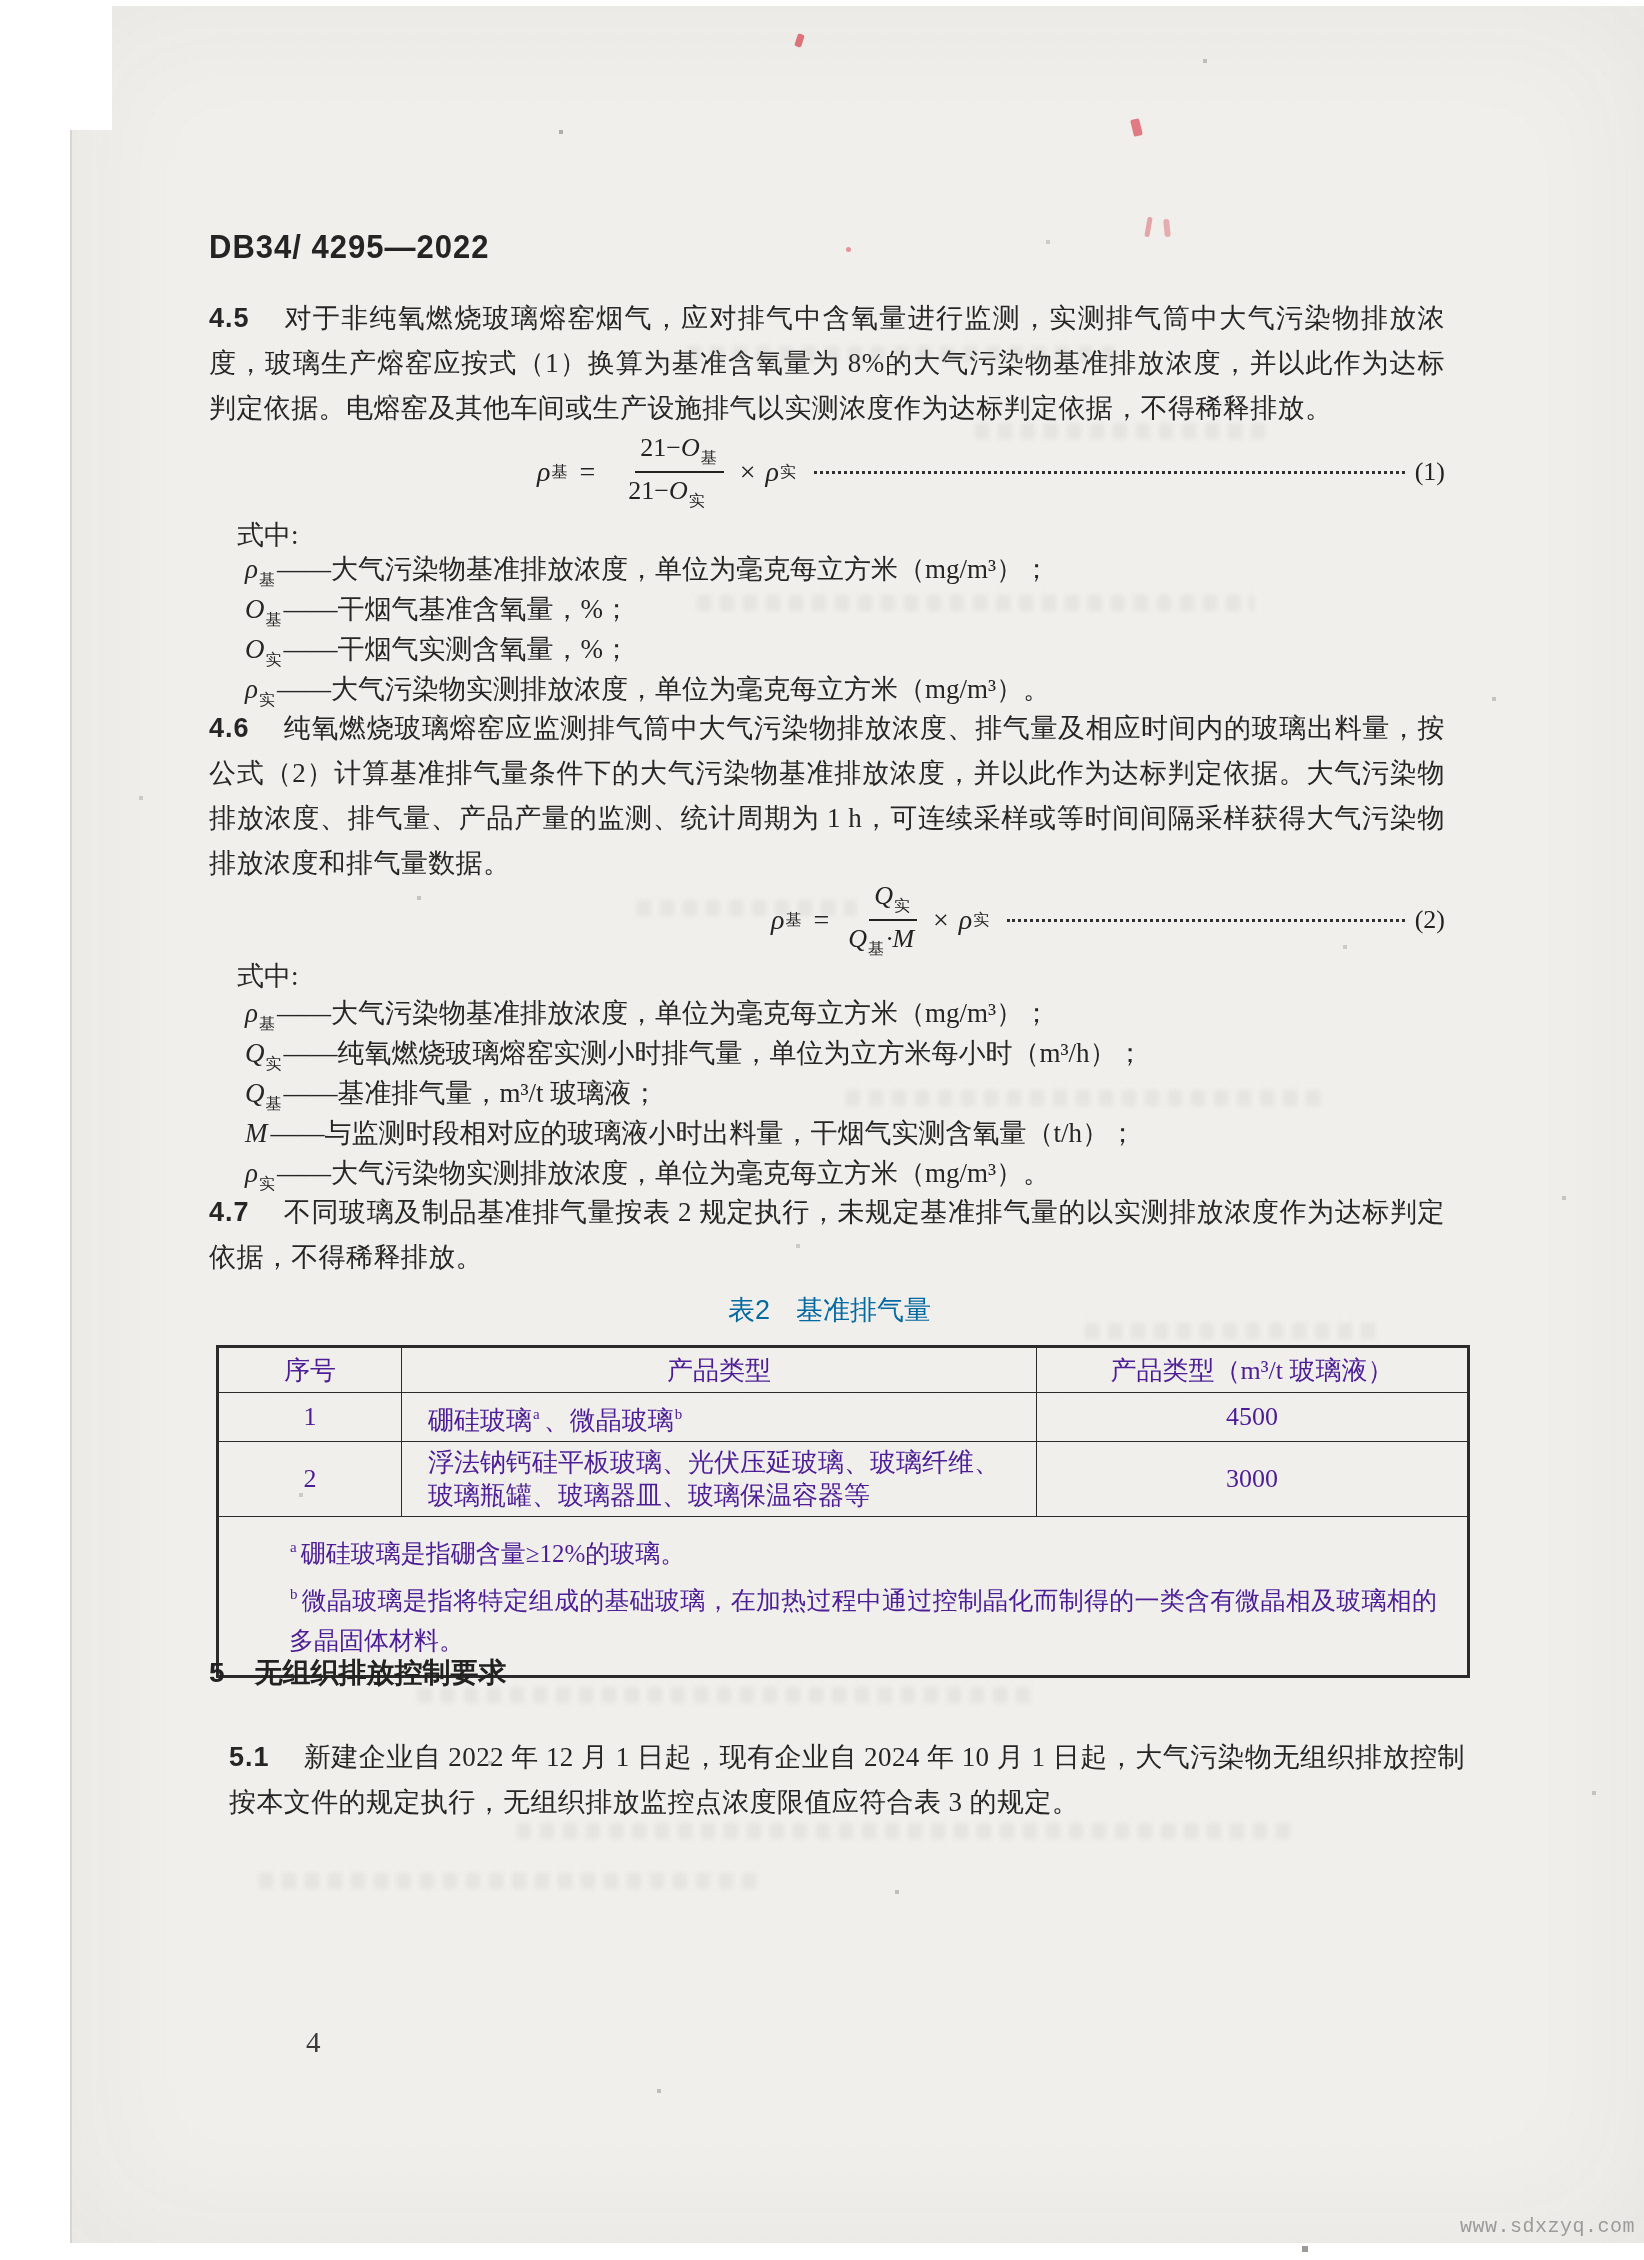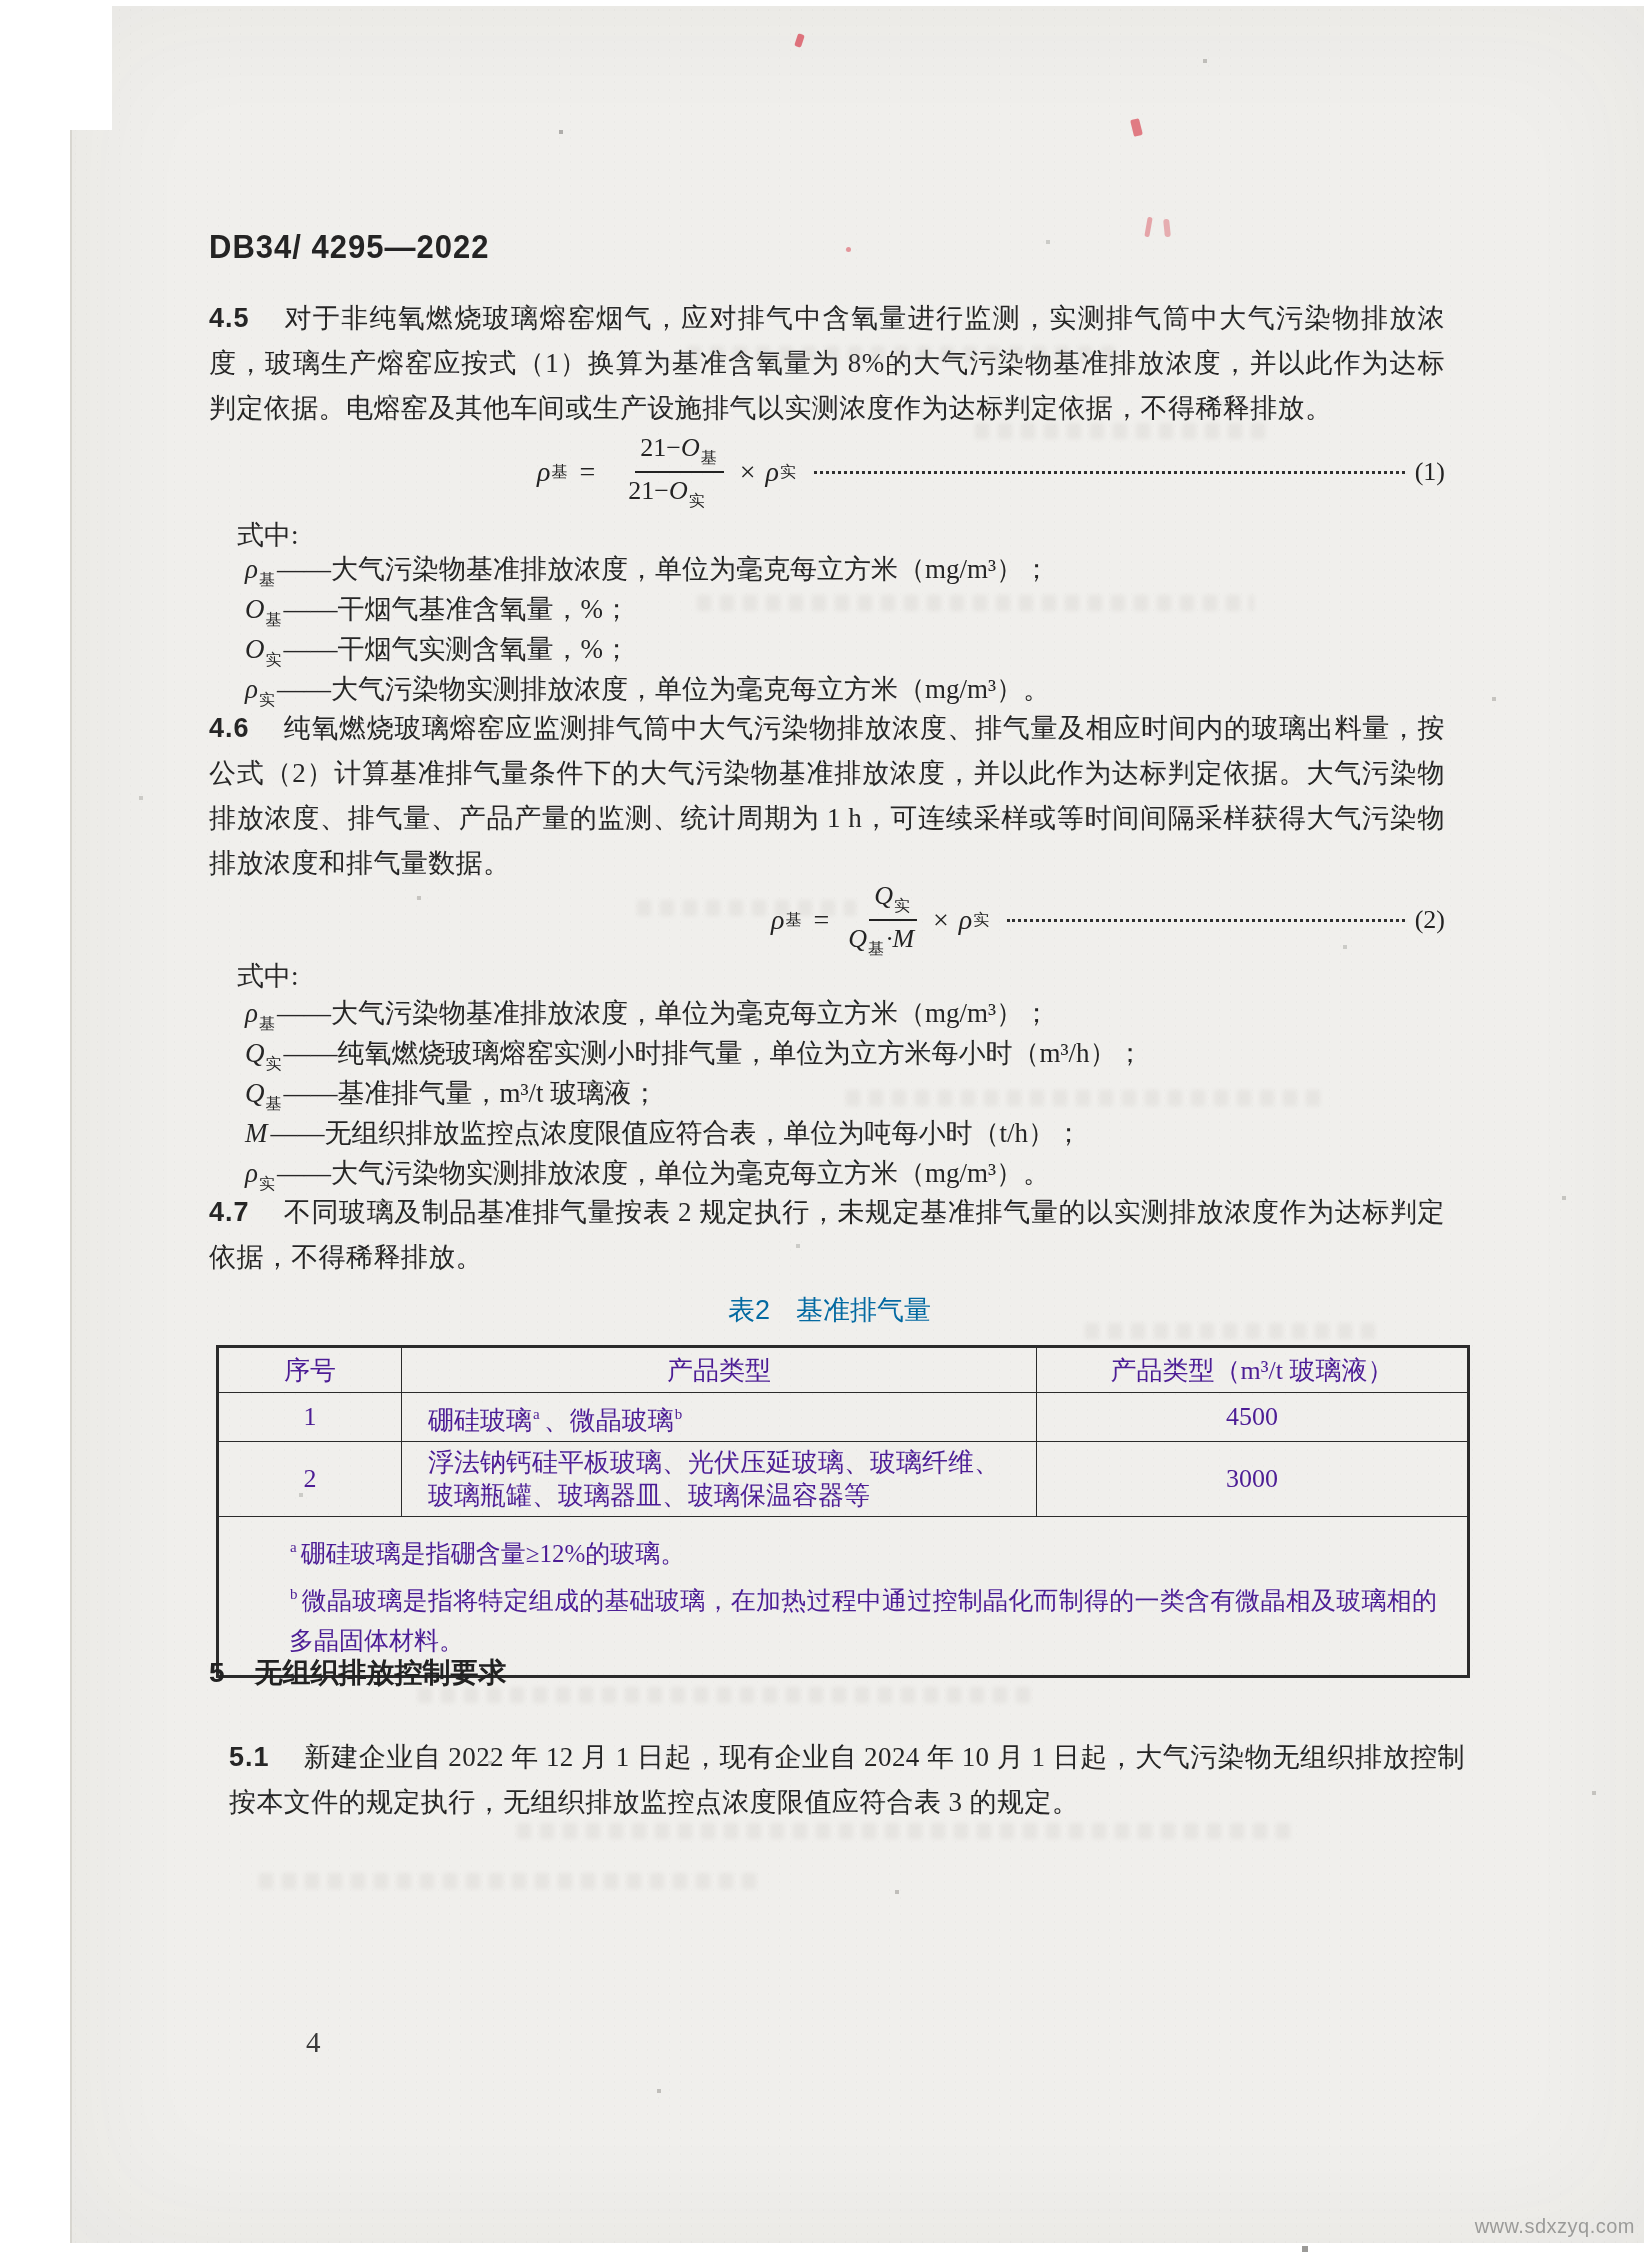--- a/index.html
+++ b/index.html
@@ -79,21 +79,21 @@
   .t2 td.c-prod{text-align:left;padding:4px 26px;line-height:33px;}
   .t2 tr.r1 td{height:40px;}
   .t2 tr.r2 td{height:66px;}
   .t2 td.fn-cell{padding:10px 30px 14px 70px;text-align:left;}
   .fnote{font-size:25px;line-height:40px;text-align:justify;}
   .supm{font-size:15px;vertical-align:10px;margin:0 4px 0 1px;}
   
   .pagenum{position:absolute;left:306px;top:2026px;font-size:29px;color:#3a3a3a;}
   .watermark{
     position:absolute;right:10px;top:2215px;font-size:20px;color:#9b9b99;
-    font-family:Liberation Sans, sans-serif;letter-spacing:0.5px;
+    font-family:Liberation Mono, monospace;letter-spacing:0.5px;
   }
   
   .ghost{position:absolute;height:16px;opacity:.13;filter:blur(2px);pointer-events:none;
     background:repeating-linear-gradient(90deg,#a8a49c 0 14px, transparent 14px 23px);}
   .red-mark{position:absolute;background:#d84a57;pointer-events:none;}
   .specks{position:absolute;left:0;top:0;width:2px;height:2px;background:transparent;pointer-events:none;
     box-shadow:560px 131px 0 1px rgba(110,108,104,.5),1204px 60px 0 1px rgba(120,118,112,.4),
       418px 897px 0 1px rgba(120,118,112,.35),1493px 698px 0 1px rgba(120,118,112,.35),
       896px 1891px 0 1px rgba(120,118,112,.4),300px 1494px 0 1px rgba(120,118,112,.3),
       1563px 1197px 0 1px rgba(120,118,112,.35),658px 2090px 0 1px rgba(120,118,112,.4),
@@ -152,21 +152,21 @@
     <sub class="sub">实</sub>
   <span class="leader"></span>
   <span class="fnum">(2)</span>
 </div>
 
 <div class="where-label" style="top:958px;">式中:</div>
 <div class="where" style="top:993px;">
   <div class="where-item"><span class="vs">ρ</span><sub class="sub">基</sub><span>——大气污染物基准排放浓度，单位为毫克每立方米（mg/m³）；</span></div>
   <div class="where-item"><span class="vs">Q</span><sub class="sub">实</sub><span>——纯氧燃烧玻璃熔窑实测小时排气量，单位为立方米每小时（m³/h）；</span></div>
   <div class="where-item"><span class="vs">Q</span><sub class="sub">基</sub><span>——基准排气量，m³/t 玻璃液；</span></div>
-  <div class="where-item"><span class="vs">M</span><sub class="sub"></sub><span>——无组织排放监控点浓度限值应符合表，单位为吨每小时（t/h）；</span></div>
+  <div class="where-item"><span class="vs">M</span><sub class="sub"></sub><span>——与监测时段相对应的玻璃液小时出料量，干烟气实测含氧量（t/h）；</span></div>
   <div class="where-item"><span class="vs">ρ</span><sub class="sub">实</sub><span>——大气污染物实测排放浓度，单位为毫克每立方米（mg/m³）。</span></div>
 </div>
 
 <p class="para" style="top:1190px;"><span class="cnum">4.7</span><span>不同玻璃及制品基准排气量按表 2 规定执行，未规定基准排气量的以实测排放浓度作为达标判定依据，不得稀释排放。</span></p>
 
 <div class="tcaption"><span>表2</span><span class="cgap"></span><span>基准排气量</span></div>
 
 <table class="t2">
   <colgroup>
       <col style="width:184px">

